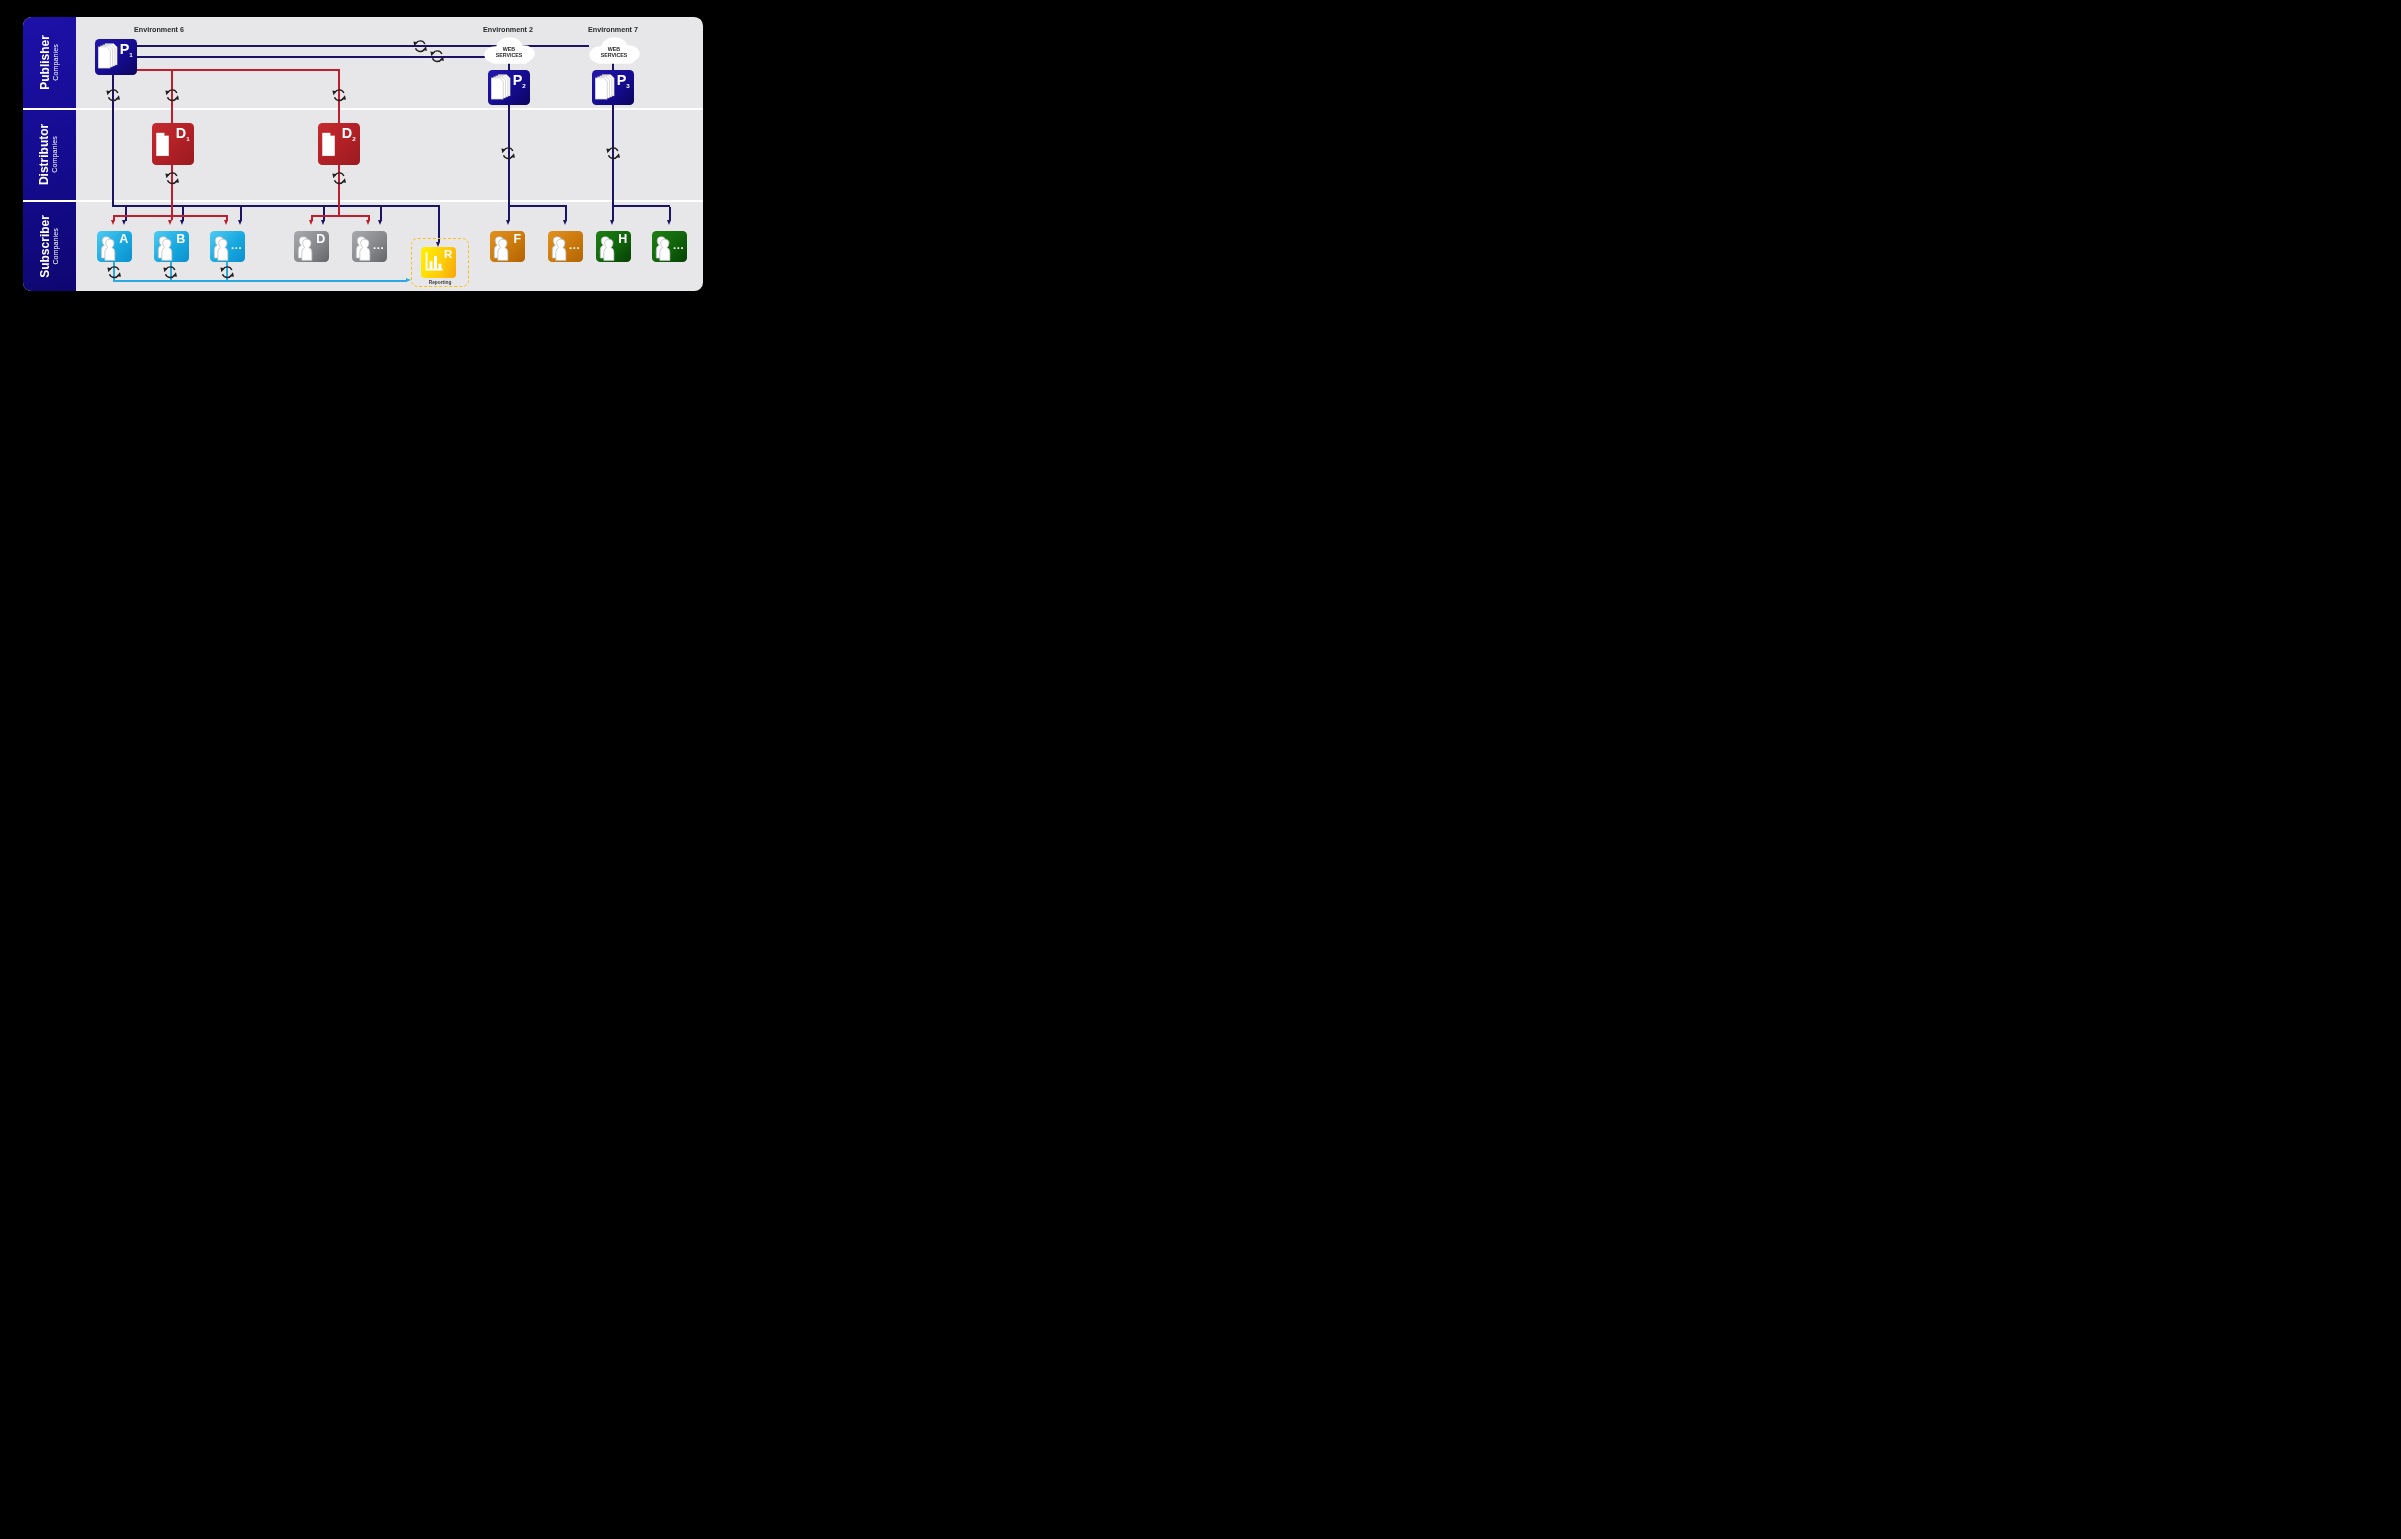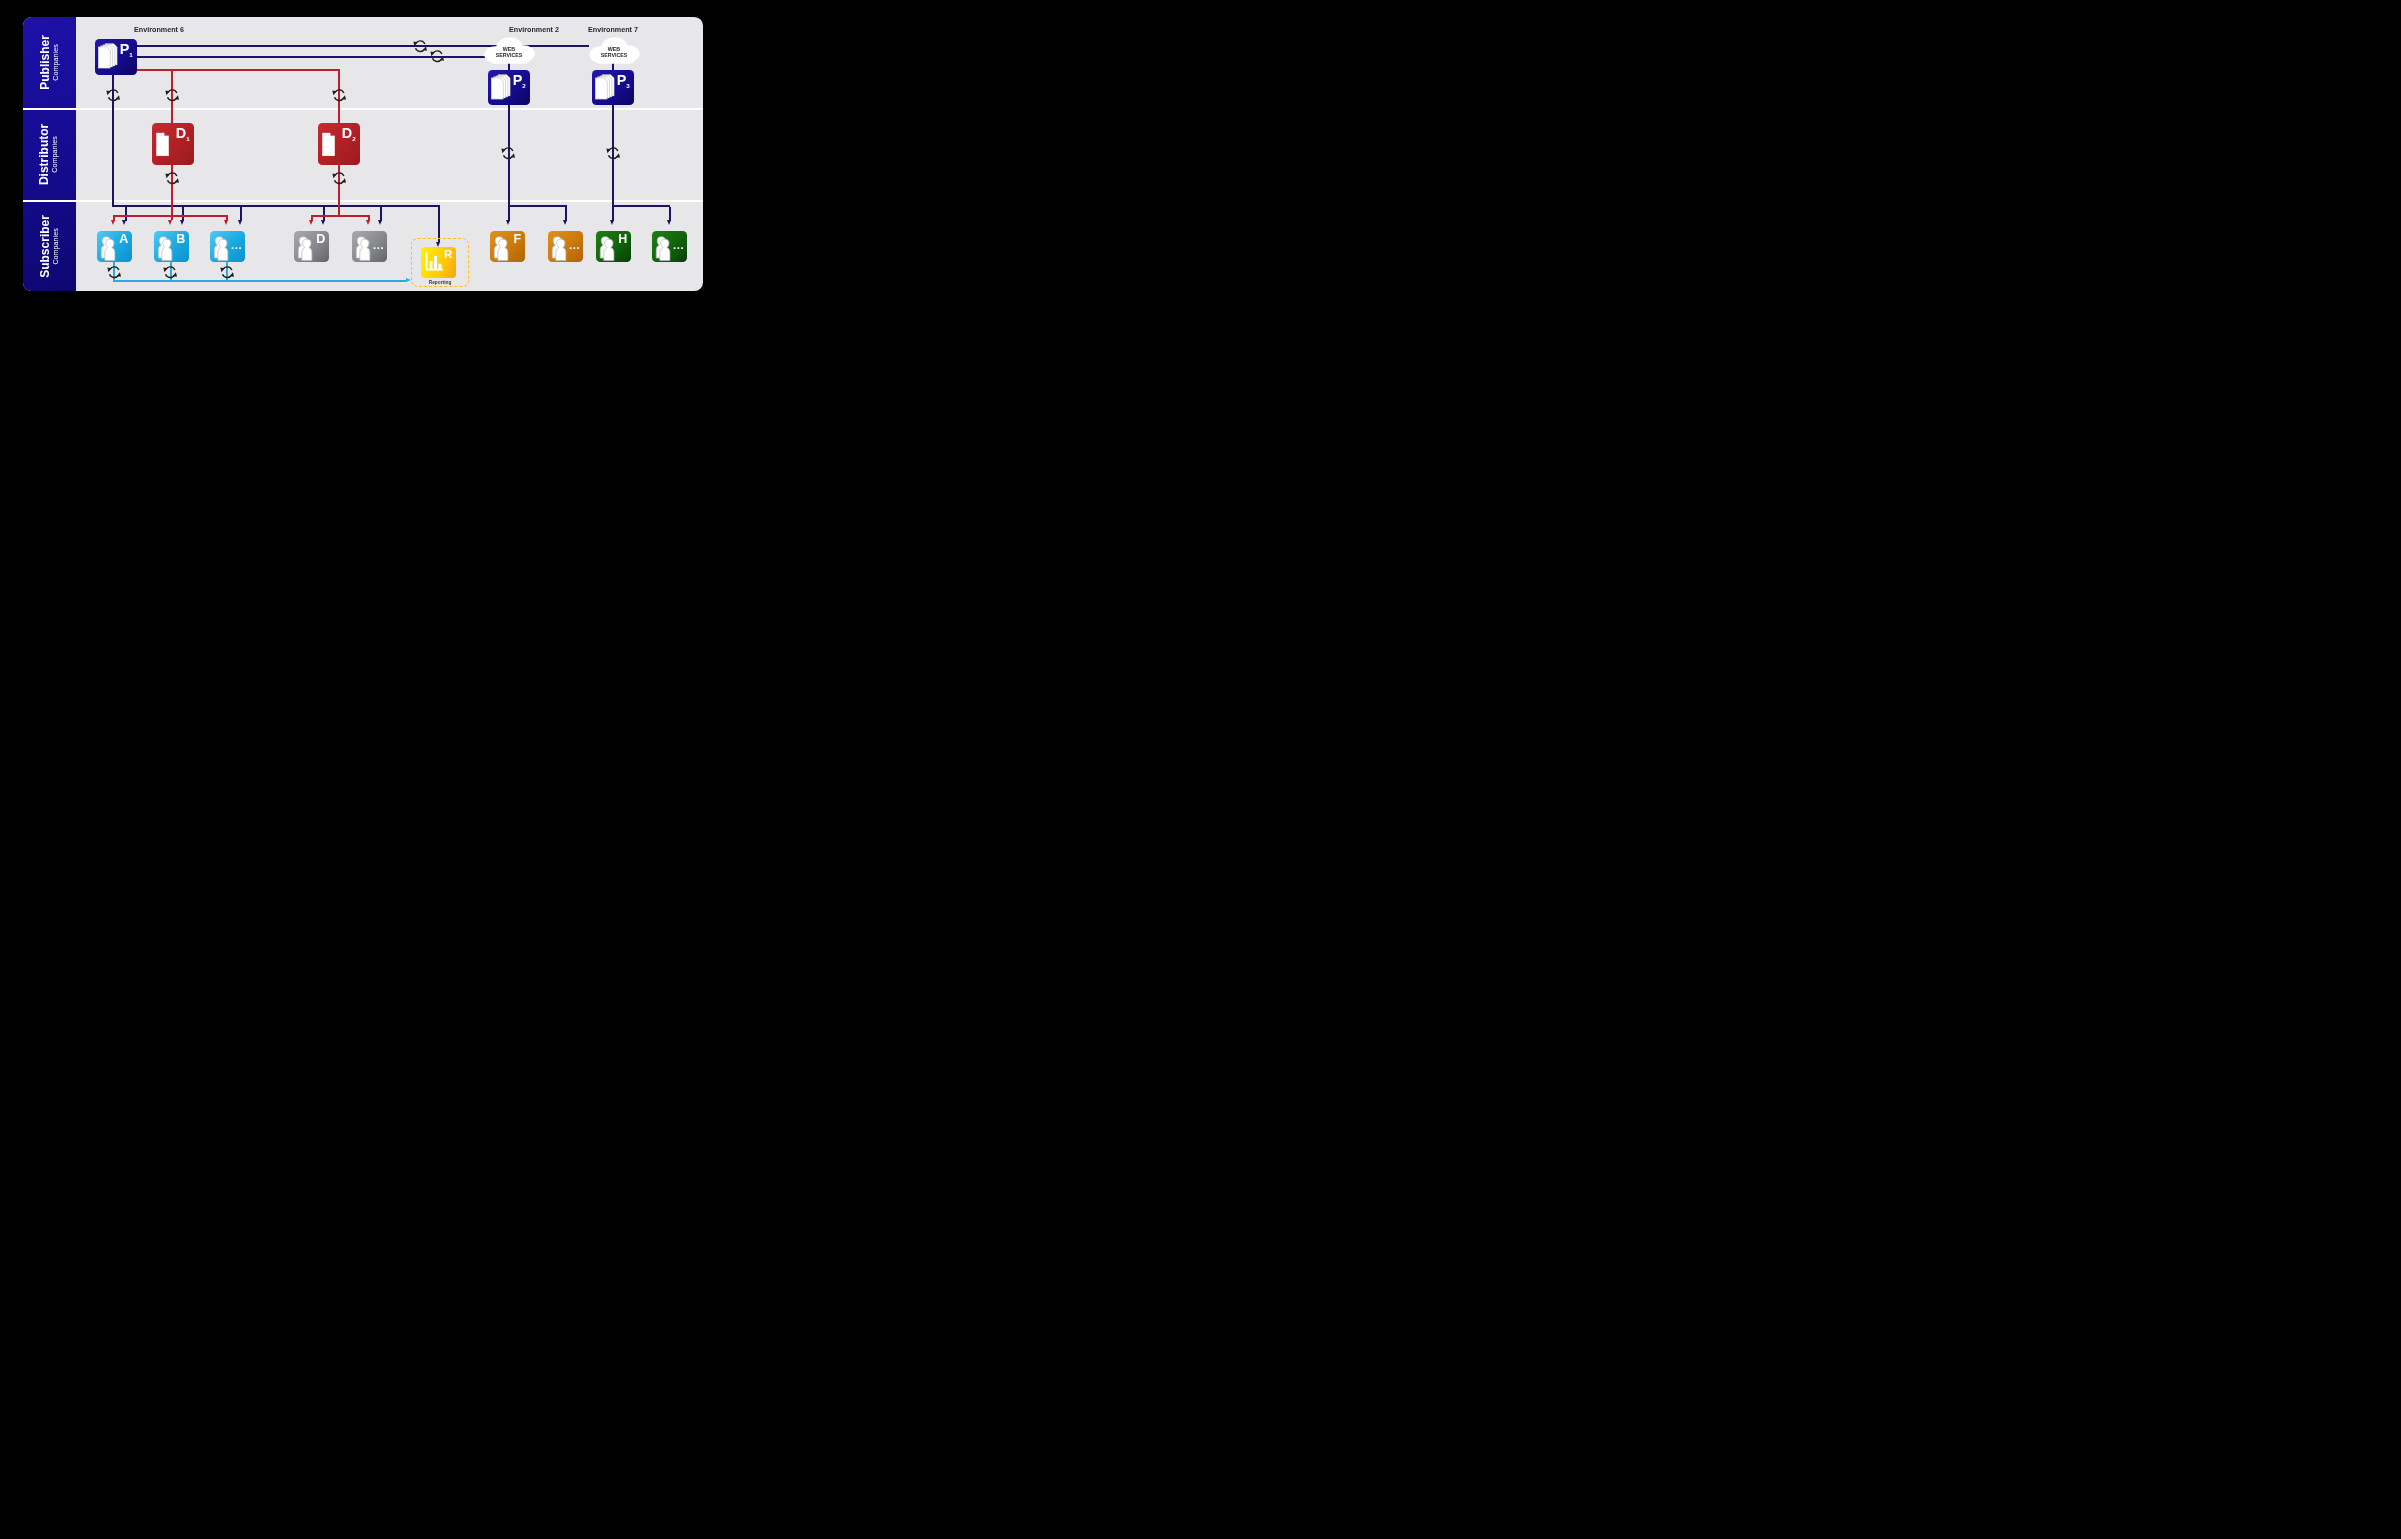--- a/index.html
+++ b/index.html
@@ -127,21 +127,21 @@
     <div class="v-label">
       <div class="t1">Subscriber</div>
       <div class="t2">Companies</div>
     </div>
   </div>
 
   <div class="separator" style="top:108px;"></div>
   <div class="separator" style="top:200px;"></div>
 
   <div class="env-label" style="left:106px;">Environment 6</div>
-  <div class="env-label" style="left:481px;">Environment 2</div>
+  <div class="env-label" style="left:455px;">Environment 2</div>
   <div class="env-label" style="left:560px;">Environment 7</div>
 
   <div class="hl navy-l" style="left:136px;top:45px;width:453px;height:1.5px;"></div>
   <div class="hl navy-l" style="left:136px;top:56px;width:349px;height:1.5px;"></div>
 
   <div class="hl red-l" style="left:136px;top:69px;width:204px;height:1.5px;"></div>
   <div class="vl red-l" style="left:171px;top:70px;width:1.5px;height:53px;"></div>
   <div class="vl red-l" style="left:338px;top:70px;width:1.5px;height:53px;"></div>
 
   <div class="vl navy-l" style="left:112px;top:75px;width:1.5px;height:132px;"></div>

